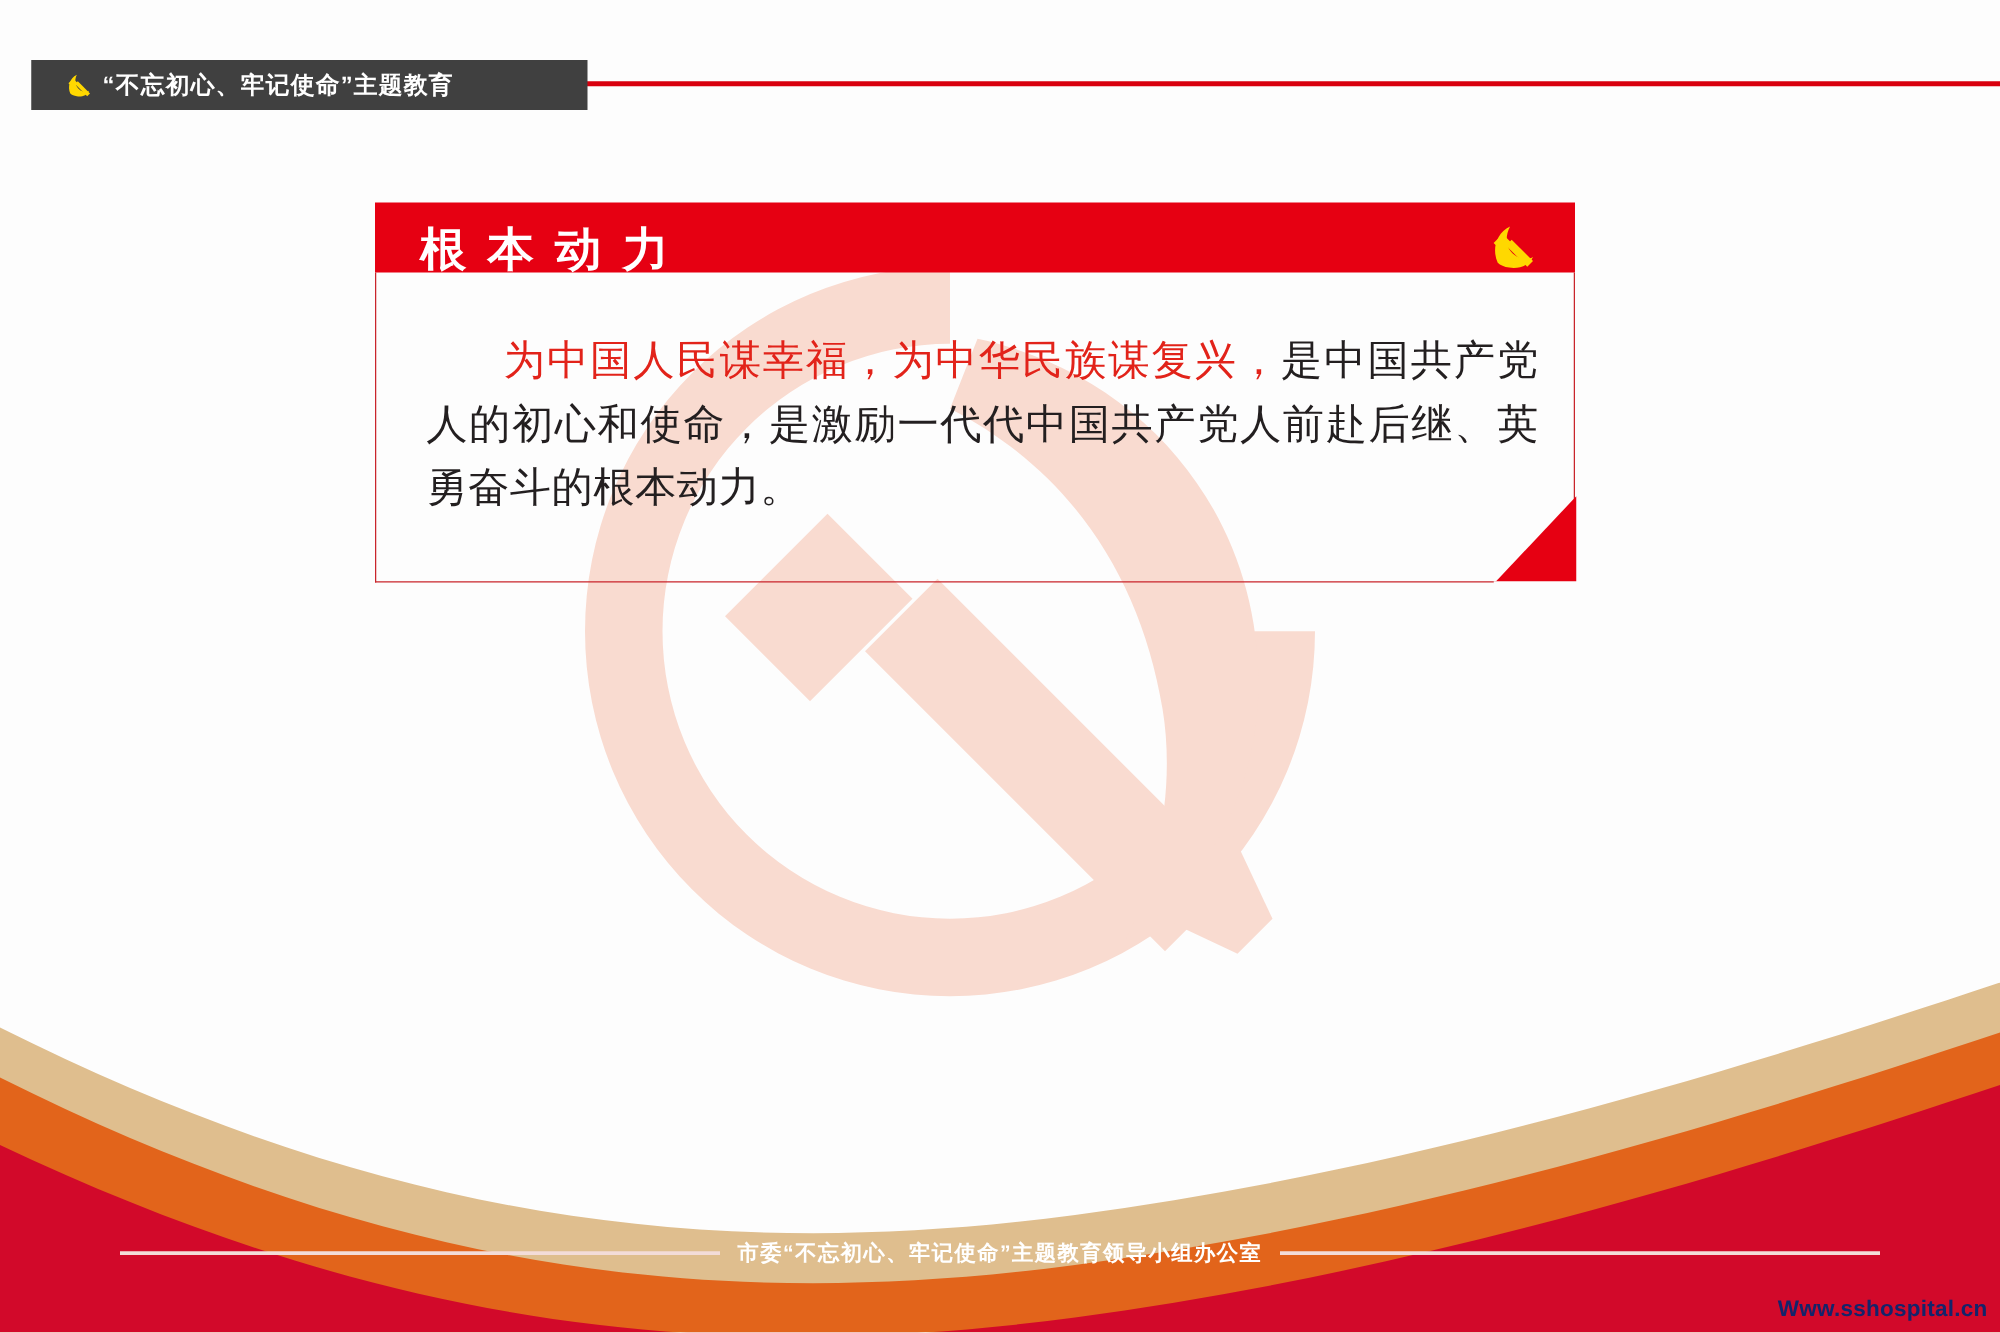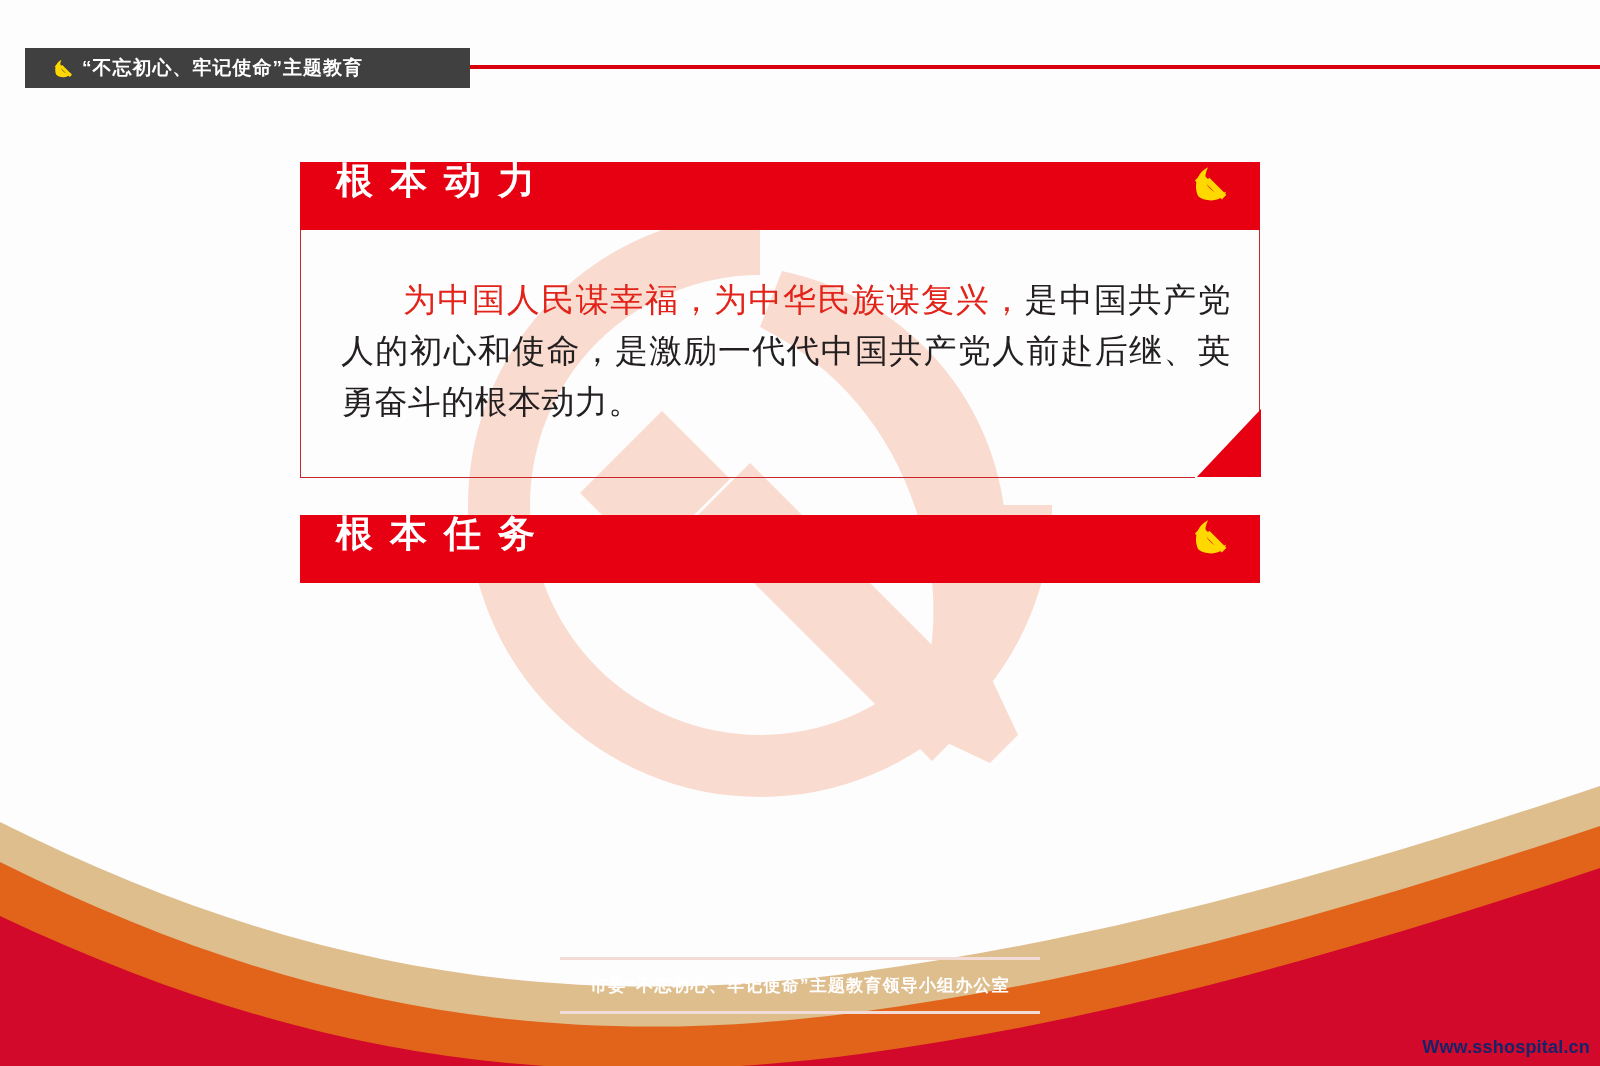--- a/index.html
+++ b/index.html
@@ -52,24 +52,24 @@
     position:absolute;
     left:300px;
     width:960px;
     z-index:3;
   }
   #card-1 { top:162px; }
   #card-2 { top:515px; }
 
   .card-banner {
     position:relative;
-    height:68px;
+    height:56px;
     background:#E60012;
     display:flex;
-    align-items:flex-start;
+    align-items:flex-end;
     justify-content:space-between;
   }
   .card-banner-title {
     color:#ffffff;
     font-size:37px;
     font-weight:bold;
     letter-spacing:17px;
     margin-left:36px;
     line-height:1;
   }
@@ -133,21 +133,20 @@
   }
 
   
   #footer {
     position:absolute;
     left:0; bottom:52px;
     width:1600px;
     display:flex; align-items:center; justify-content:center;
     gap:14px;
     z-index:8;
-    flex-direction:column;
   }
   .footer-rule { height:3px; background:#f3dcd8; width:480px; }
   #footer-text {
     color:#ffffff;
     font-size:17px;
     letter-spacing:1.2px;
     white-space:nowrap;
     font-weight:600;
   }
   #watermark-url {
@@ -205,31 +204,20 @@
       </svg>
     </span>
   </div>
   <div class="card-body">
     <p class="card-text"><span class="hl">为中国人民谋幸福，为中华民族谋复兴，</span><span>是中国共产党人的初心和使命，是激励一代代中国共产党人前赴后继、英勇奋斗的根本动力。</span></p>
     <div class="card-fold"></div>
   </div>
 </div>
 
 <div class="card" id="card-2">
-  <div class="card-banner">
-    <span class="card-banner-title">根本任务</span>
-    <span class="card-banner-emblem">
-      <svg viewBox="0 0 64 64" width="44" height="42" aria-hidden="true">
-        <path d="M14 52 C7 37 11 17 29 8 C22 22 24 35 35 43 C41 48 50 49 57 45
-                 C52 56 39 60 28 58 C22 57 17 55 14 52 Z" fill="#FFD800"></path>
-        <path d="M9 28 L20 17 L31 28 L20 39 Z" fill="#FFD800"></path>
-        <path d="M24 31 L31 24 L57 50 L50 57 Z" fill="#FFD800"></path>
-      </svg>
-    </span>
-  </div>
 </div>
 
 <div id="waves">
   <svg viewBox="0 0 1600 280" width="1600" height="280" preserveAspectRatio="none" aria-hidden="true">
 
     <path d="M0 36 C300 186 560 226 860 186 C1130 150 1390 70 1600 0 L1600 280 L0 280 Z" fill="#DFBE8E"></path>
 
     <path d="M0 76 C300 226 560 266 860 226 C1130 190 1390 110 1600 40 L1600 280 L0 280 Z" fill="#E2641B"></path>
 
     <path d="M0 130 C300 272 560 308 860 268 C1130 232 1390 152 1600 82 L1600 280 L0 280 Z" fill="#D2092A"></path>

